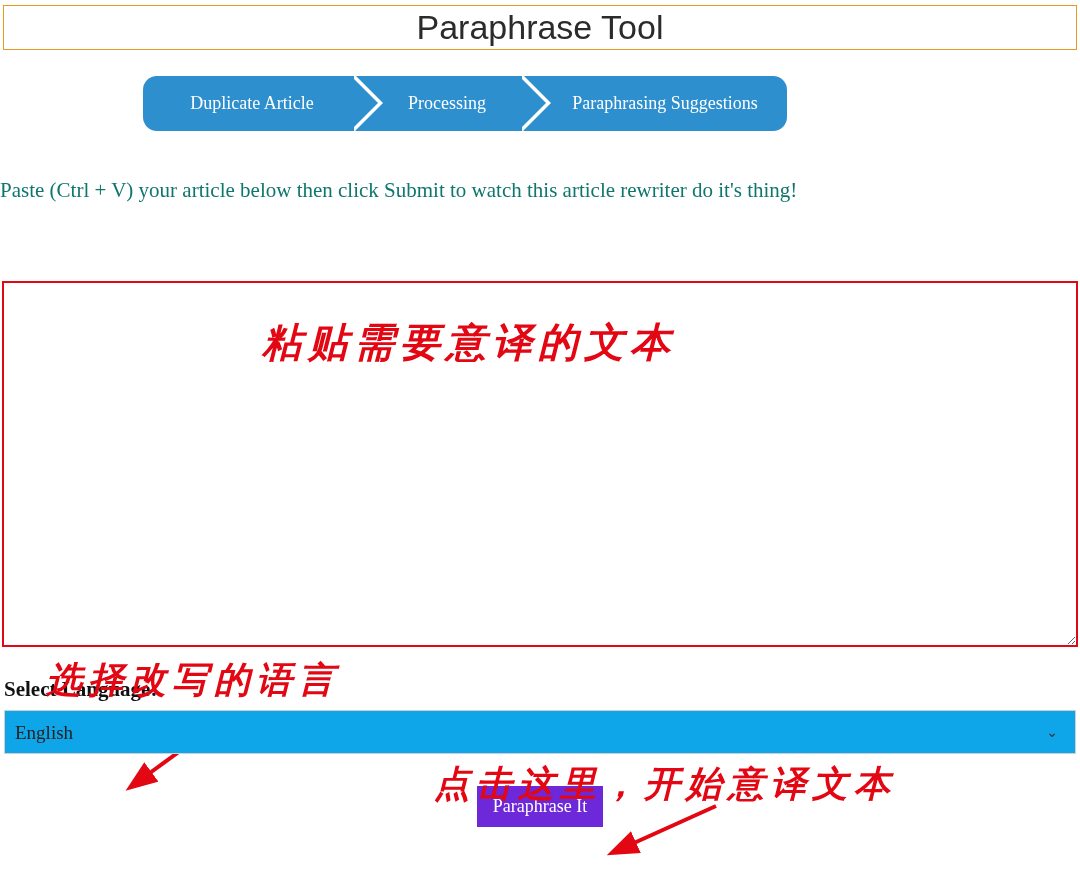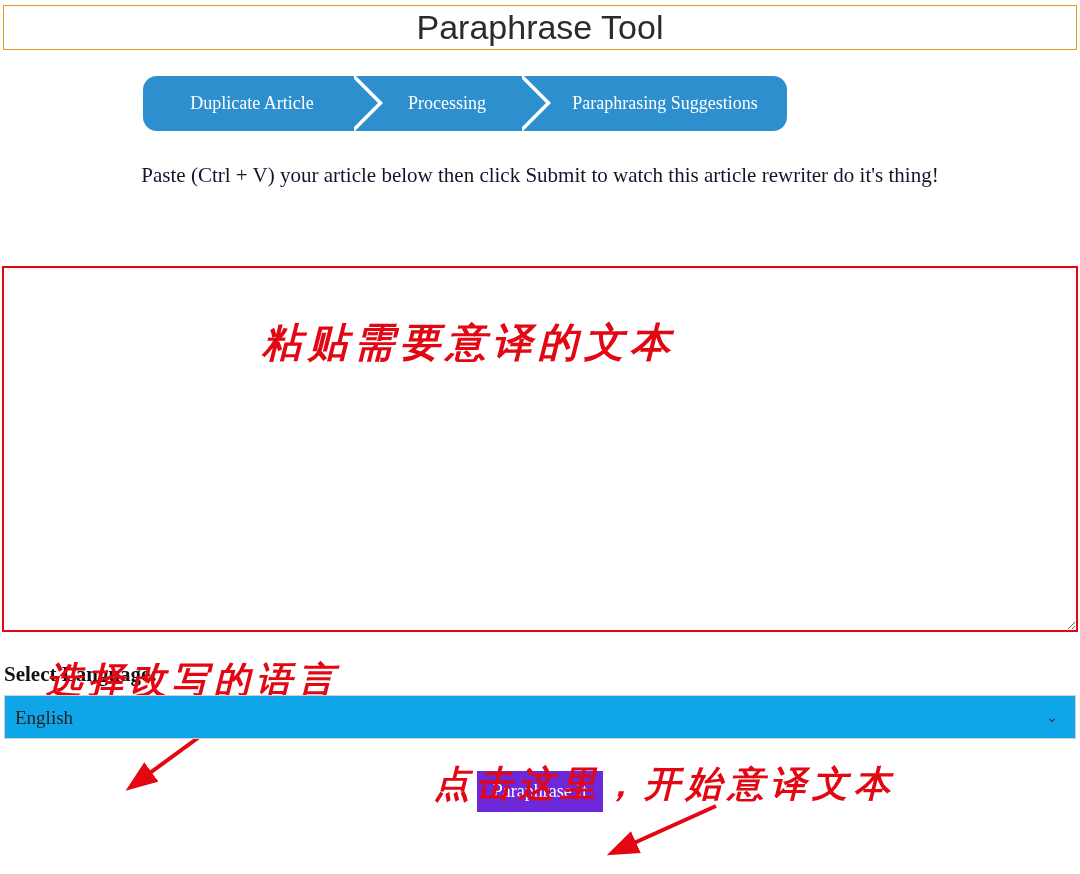--- a/index.html
+++ b/index.html
@@ -77,25 +77,24 @@
       border-top: 29.5px solid transparent;
       border-bottom: 29.5px solid transparent;
       border-left: 29px solid #ffffff;
       z-index: 1;
     }
     .step.s1 { width: 208px; }
     .step.s2 { width: 168px; }
     .step.s3 { width: 268px; }
     .step.s4 { width: 218px; }
     .instruction {
-      text-align: center;
-      margin-top: 32px;
+      margin-top: 47px;
       font-family: "Times New Roman", serif;
       font-size: 21px;
-      color: #0f172a;
+      color: #0f766e;
     }
     .textarea-wrap {
       margin-top: 78px;
       padding: 0 2px;
     }
     .text-outer {
       border: 2px solid #e30613;
       position: relative;
       background: #fff;
     }

